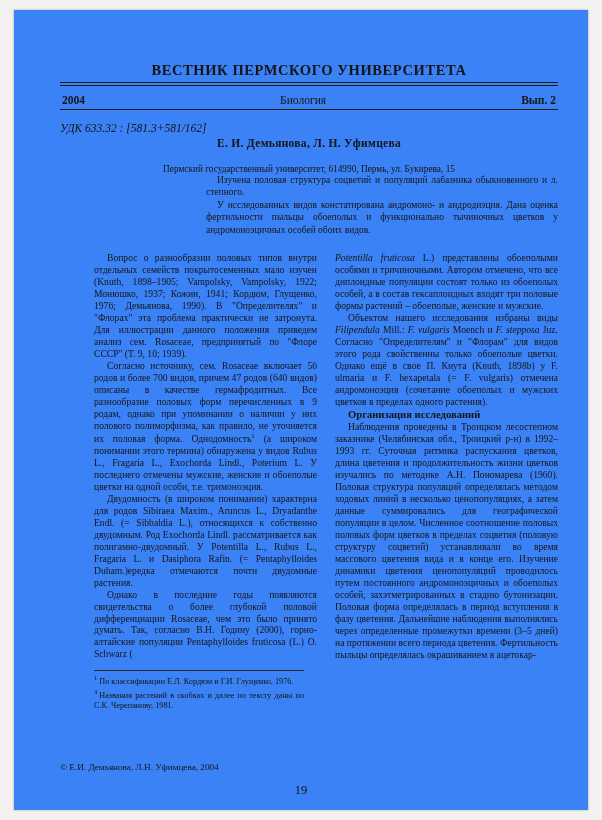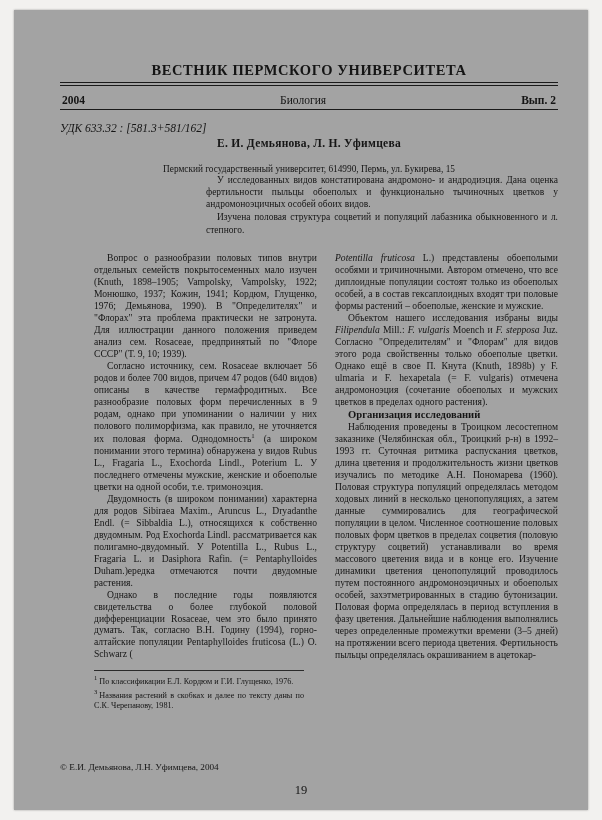--- a/index.html
+++ b/index.html
@@ -15,21 +15,21 @@
     overflow: hidden;
     font-family: "Liberation Serif", serif;
     color: #151515;
   }
   .sheet {
     position: absolute;
     left: 14px;
     top: 10px;
     width: 574px;
     height: 800px;
-    background: #a3a3a3;
+    background: #3b82f6;
     box-shadow: 0 0 2px rgba(0,0,0,0.35);
     text-decoration: underline;
   }
   .content {
     position: absolute;
     left: 46px;
     top: 52px;
     width: 498px;
   }
 
@@ -189,33 +189,33 @@
       </div>
       <div class="rule-bottom"></div>
 
       <div class="udk">УДК 633.32 : [581.3+581/162]</div>
 
 
       <div class="authors">Е. И. Демьянова, Л. Н. Уфимцева</div>
       <div class="affiliation">Пермский государственный университет,  614990, Пермь, ул. Букирева, 15</div>
 
       <div class="abstract">
+        <p>Изучена половая структура соцветий и популяций лабазника обыкновенного и л. степного.</p>
         <p>У исследованных видов констатирована андромоно- и андродиэция. Дана оценка фертильности пыльцы обоеполых и функционально тычиночных цветков у андромоноэцичных особей обоих видов.</p>
-        <p>Изучена половая структура соцветий и популяций лабазника обыкновенного и л. степного.</p>
       </div>
 
       <div class="columns">
 
         <div class="col">
           <p>Вопрос о разнообразии половых типов внутри отдельных семейств покрытосеменных мало изучен (Knuth, 1898–1905; Vampolsky, Vampolsky, 1922; Монюшко, 1937; Кожин, 1941; Кордюм, Глущенко, 1976; Демьянова, 1990). В "Определителях" и "Флорах" эта проблема практически не затронута. Для иллюстрации данного положения приведем анализ сем. Rosaceae, предпринятый по "Флоре СССР" (Т. 9, 10; 1939).</p>
           <p>
             <span>Согласно источнику, сем. Rosaceae включает 56 родов и более 700 видов, причем 47 родов (640 видов) описаны в качестве гермафродитных. Все разнообразие половых форм перечисленных в 9 родам, однако при упоминании о наличии у них полового полиморфизма, как правило, не уточняется их половая форма. Однодомность</span><sup class="mark">1</sup><span> (а широком понимании этого термина) обнаружена у видов Rubus L., Fragaria L., Exochorda Lindl., Poterium L. У последнего отмечены мужские, женские и обоеполые цветки на одной особи, т.е. тримоноэция.</span>
           </p>
           <p>Двудомность (в широком понимании) характерна для родов Sibiraea Maxim., Aruncus L., Dryadanthe Endl. (= Sibbaldia L.), относящихся к собственно двудомным. Род Exochorda Lindl. рассматривается как полигамно-двудомный. У Potentilla L., Rubus L., Fragaria L. и Dasiphora Rafin. (= Pentaphylloides Duham.)ередка отмечаются почти двудомные растения.</p>
-          <p>Однако в последние годы появляются свидетельства о более глубокой половой дифференциации Rosaceae, чем это было принято думать. Так, согласно В.Н. Годину (1994), горно-алтайские популяции Pentaphylloides fruticosa (L.) O. Schwarz (</p>
+          <p>Однако в последние годы появляются свидетельства о более глубокой половой дифференциации Rosaceae, чем это было принято думать. Так, согласно В.Н. Годину (2000), горно-алтайские популяции Pentaphylloides fruticosa (L.) O. Schwarz (</p>
 
           <div class="footnotes">
             <p><span class="fn-num">1</span><span>По классификации Е.Л. Кордюм и Г.И. Глущенко, 1976.</span></p>
             <p><span class="fn-num">3</span><span>Названия растений в скобках и далее по тексту даны по С.К. Черепанову, 1981.</span></p>
           </div>
         </div>
 
         <div class="col">
           <p class="noindent">
             <span class="ital">Potentilla fruticosa</span><span> L.) представлены обоеполыми особями и тричиночными. Автором отмечено, что все диплоидные популяции состоят только из обоеполых особей, а в состав гексаплоидных входят три половые формы растений – обоеполые, женские и мужские.</span>

